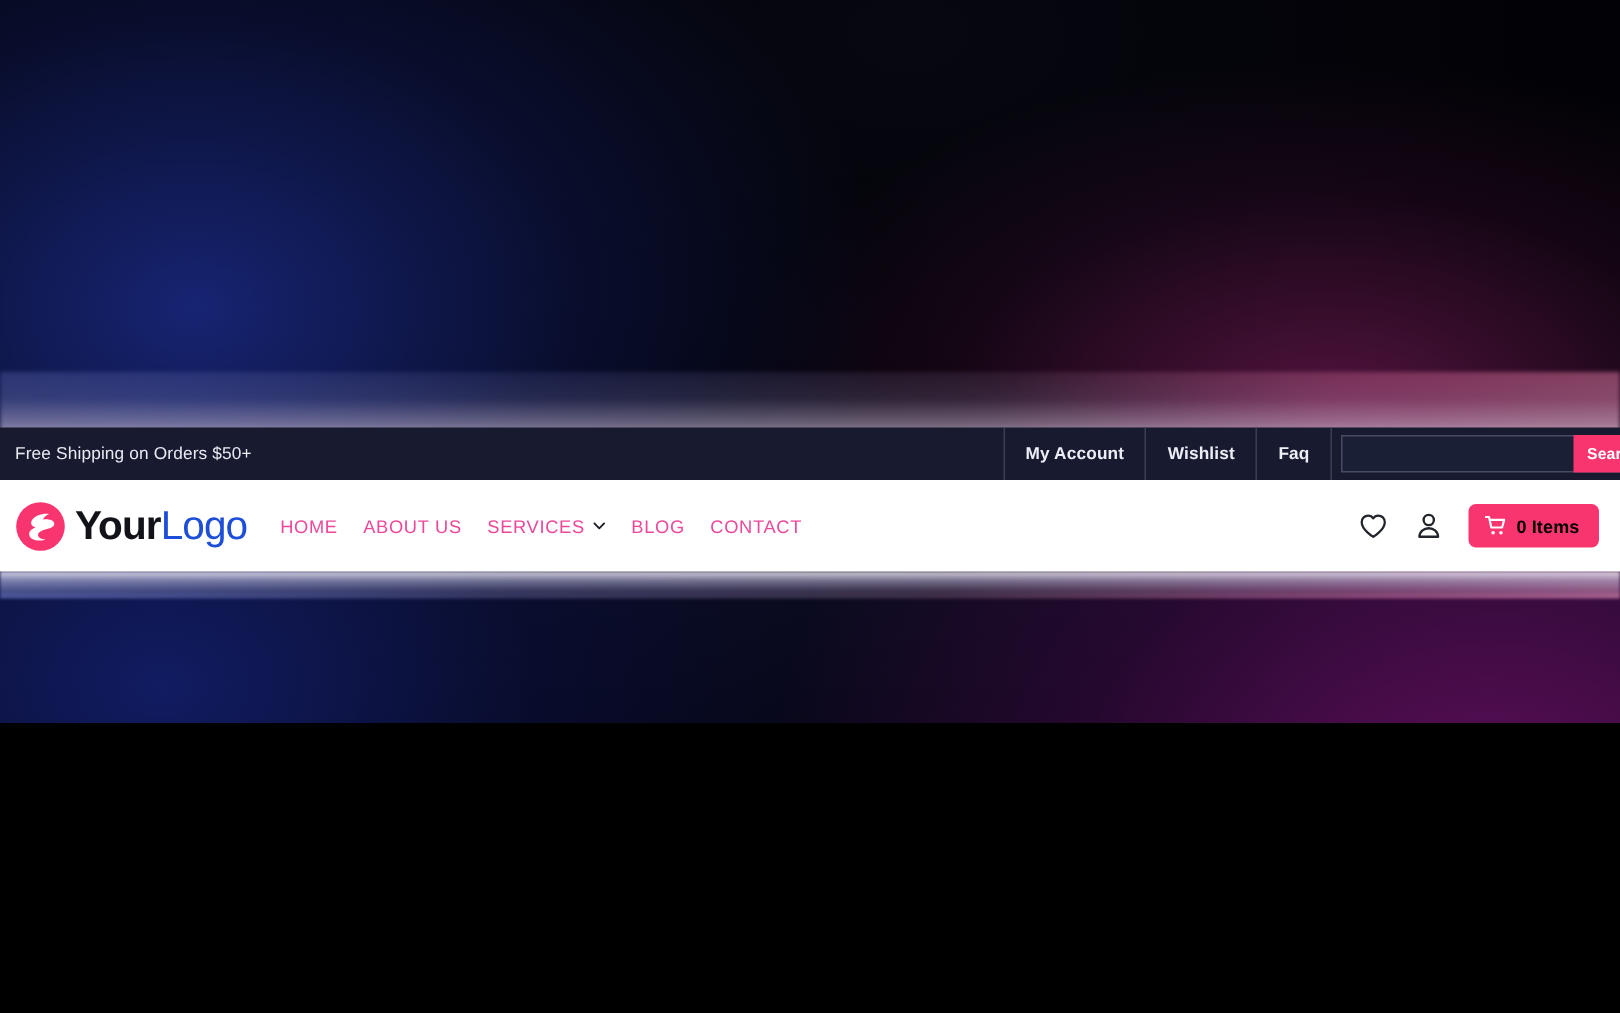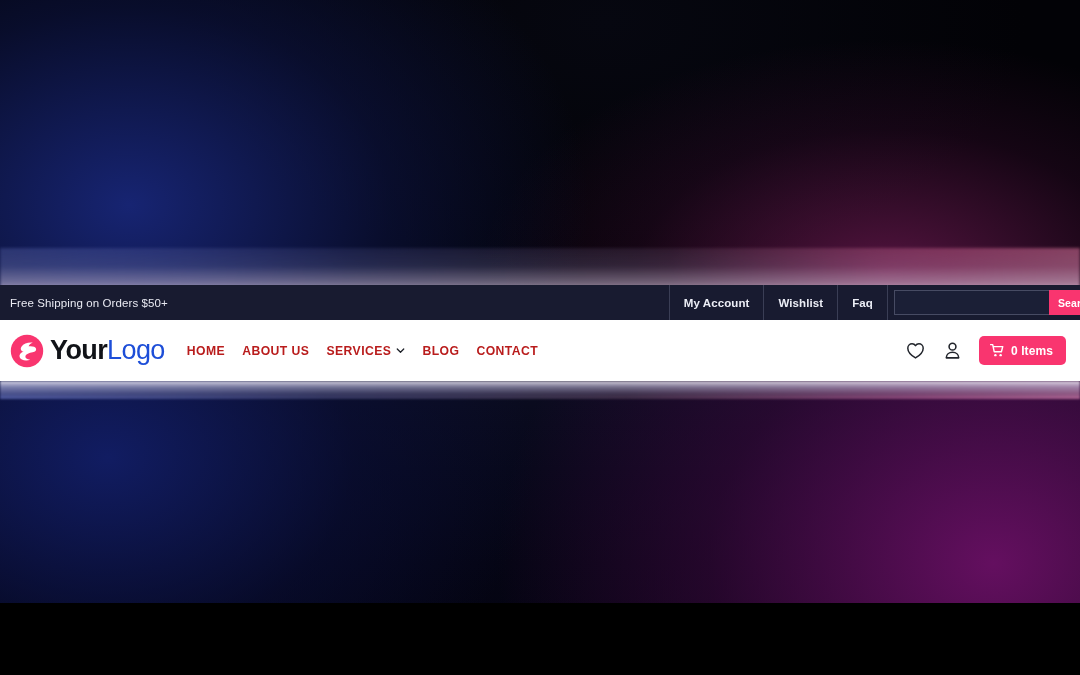--- a/index.html
+++ b/index.html
@@ -5,21 +5,21 @@
   * { margin:0; padding:0; box-sizing:border-box; }
   html, body {
     width:1080px; height:675px; overflow:hidden;
     background:#000;
     font-family:"Liberation Sans", sans-serif;
   }
 
   
   #page {
     position:relative;
-    width:1080px; height:603px;
+    width:1080px; height:482px;
     background:#050509;
     overflow:hidden;
   }
 
   
   .bg-top {
     position:absolute; left:0; top:0; width:1080px; height:285px;
     background:
       radial-gradient(ellipse 620px 470px at 12% 72%, rgba(24,38,120,0.95) 0%, rgba(14,22,74,0.55) 42%, rgba(4,6,20,0) 74%),
       radial-gradient(ellipse 520px 300px at 82% 96%, rgba(150,34,110,0.55) 0%, rgba(70,14,56,0.28) 48%, rgba(6,4,14,0) 78%),
@@ -140,41 +140,41 @@
   .logo-text .b { color:#1d4ed8; font-weight:400; }
 
   .nav {
     display:flex; align-items:center;
     margin-left:22px;
     gap:17px;
   }
   .nav-item {
     display:flex; align-items:center; gap:5px;
     font-size:12.2px;
-    font-weight:700;
+    font-weight:400;
     letter-spacing:0.45px;
-    color:#b91c1c;
+    color:#ec4899;
     white-space:nowrap;
     cursor:pointer;
   }
   .chev { display:inline-block; width:9px; height:9px; }
 
   .header-right {
     margin-left:auto;
     display:flex; align-items:center;
     gap:16px;
     margin-right:14px;
   }
   .hicon { width:21px; height:21px; cursor:pointer; display:block; }
   .cart-btn {
     display:flex; align-items:center; gap:6px;
     height:29px;
     padding:0 13px 0 11px;
     background:#f9356f;
-    color:#ffffff;
+    color:#000000;
     border-radius:5px;
     font-size:12px;
     font-weight:600;
     letter-spacing:0.1px;
     white-space:nowrap;
     cursor:pointer;
     border:0;
     font-family:"Liberation Sans", sans-serif;
   }
   .cart-icon { width:15px; height:15px; display:block; }

